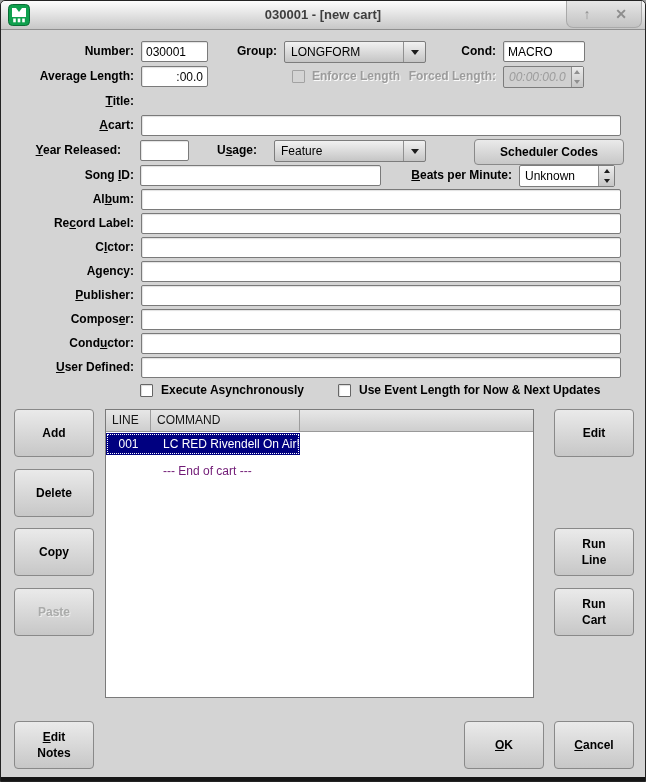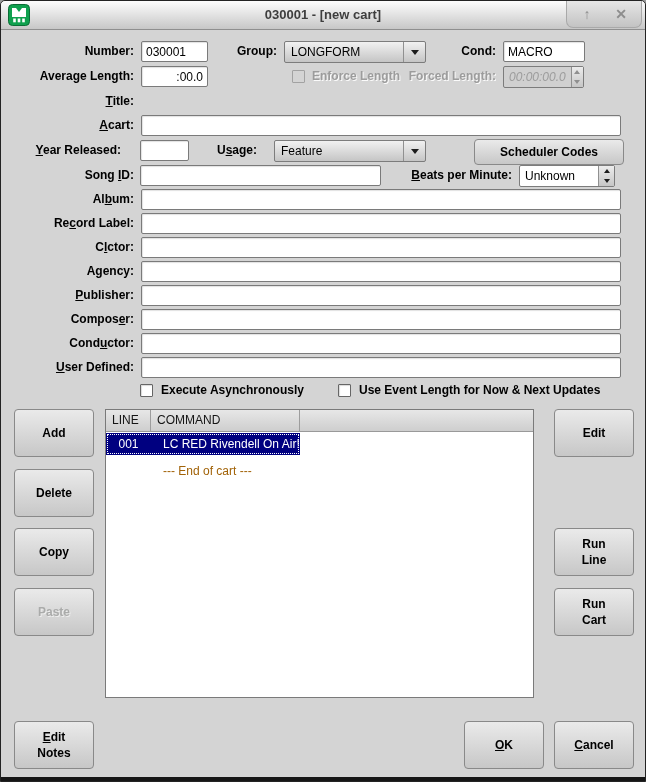--- a/index.html
+++ b/index.html
@@ -68,21 +68,21 @@
   .thead{display:flex;height:21px;background:linear-gradient(#e7e7e7,#cecece);
     border-bottom:1px solid #999;font-size:12px;color:#151515;}
   .th{box-sizing:border-box;line-height:20px;padding-left:6px;border-right:1px solid #9d9d9d;}
   .th.c-line{width:45px;}
   .th.c-cmd{width:149px;}
   .th.c-fill{flex:1;border-right:none;}
   .row-sel{margin-top:1px;width:194px;height:22px;background:#000080;color:#fff;display:flex;
     outline:1px dotted #fff;outline-offset:-2px;font-size:12px;}
   .row-sel .line{width:45px;text-align:center;line-height:22px;}
   .row-sel .cmd{padding-left:12px;line-height:22px;white-space:nowrap;}
-  .row-end{height:22px;line-height:22px;padding-left:57px;font-size:12px;color:#a16207;margin-top:5px;}
+  .row-end{height:22px;line-height:22px;padding-left:57px;font-size:12px;color:#701a75;margin-top:5px;}
   .bottomstrip{position:absolute;left:0;right:0;bottom:0;height:4px;background:#161616;}
 </style>
 </head>
 <body>
 
 <div class="window">
 
   <div class="titlebar">
     <span class="appicon">
       <svg width="22" height="22" viewBox="0 0 22 22">

